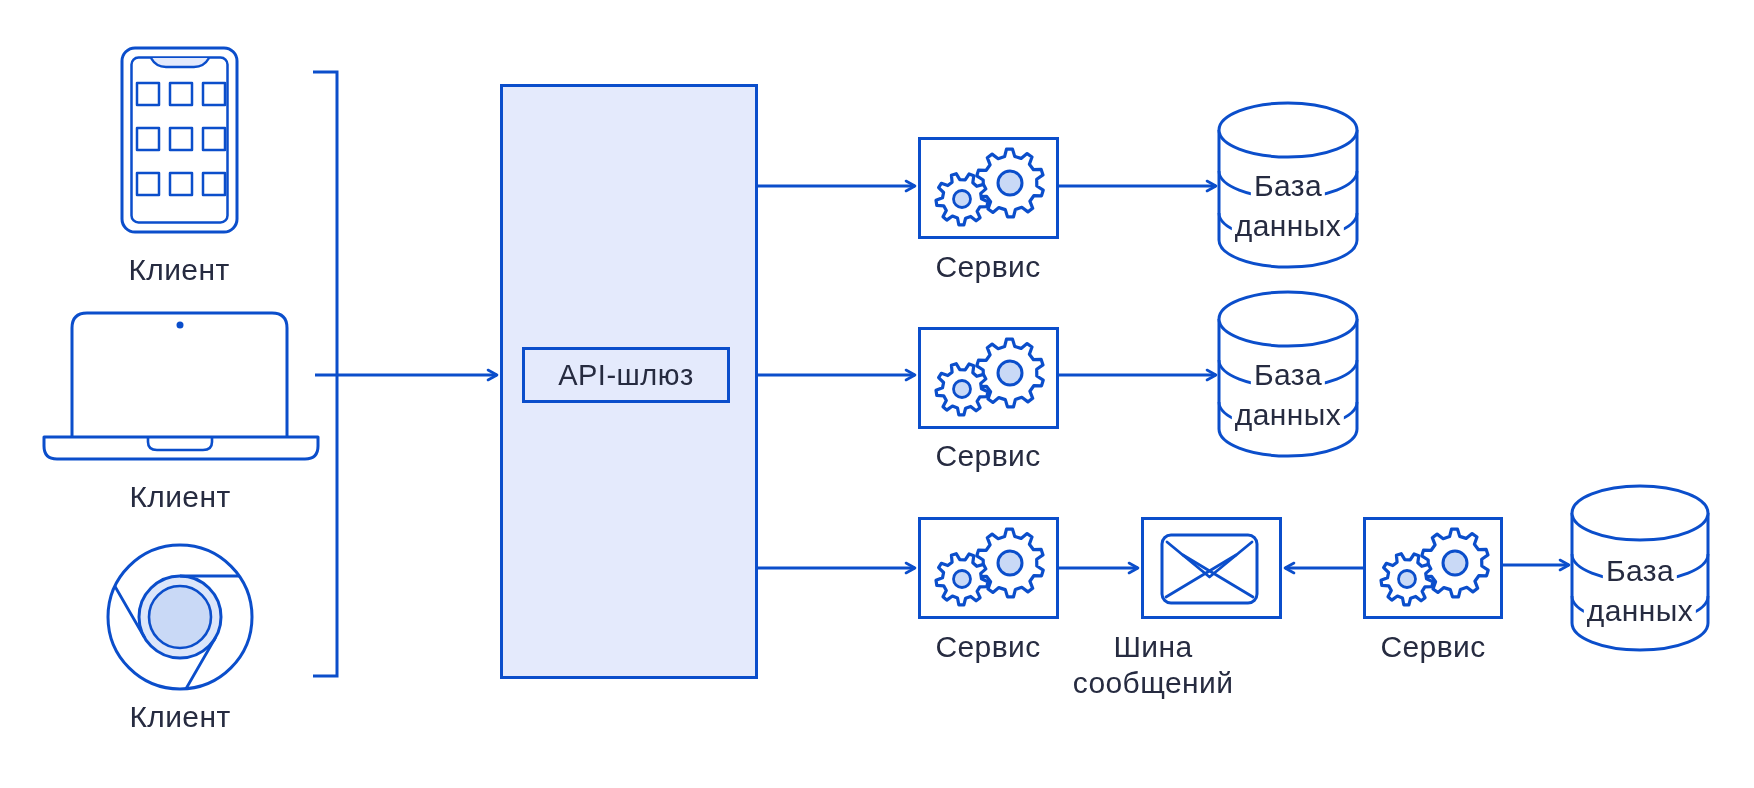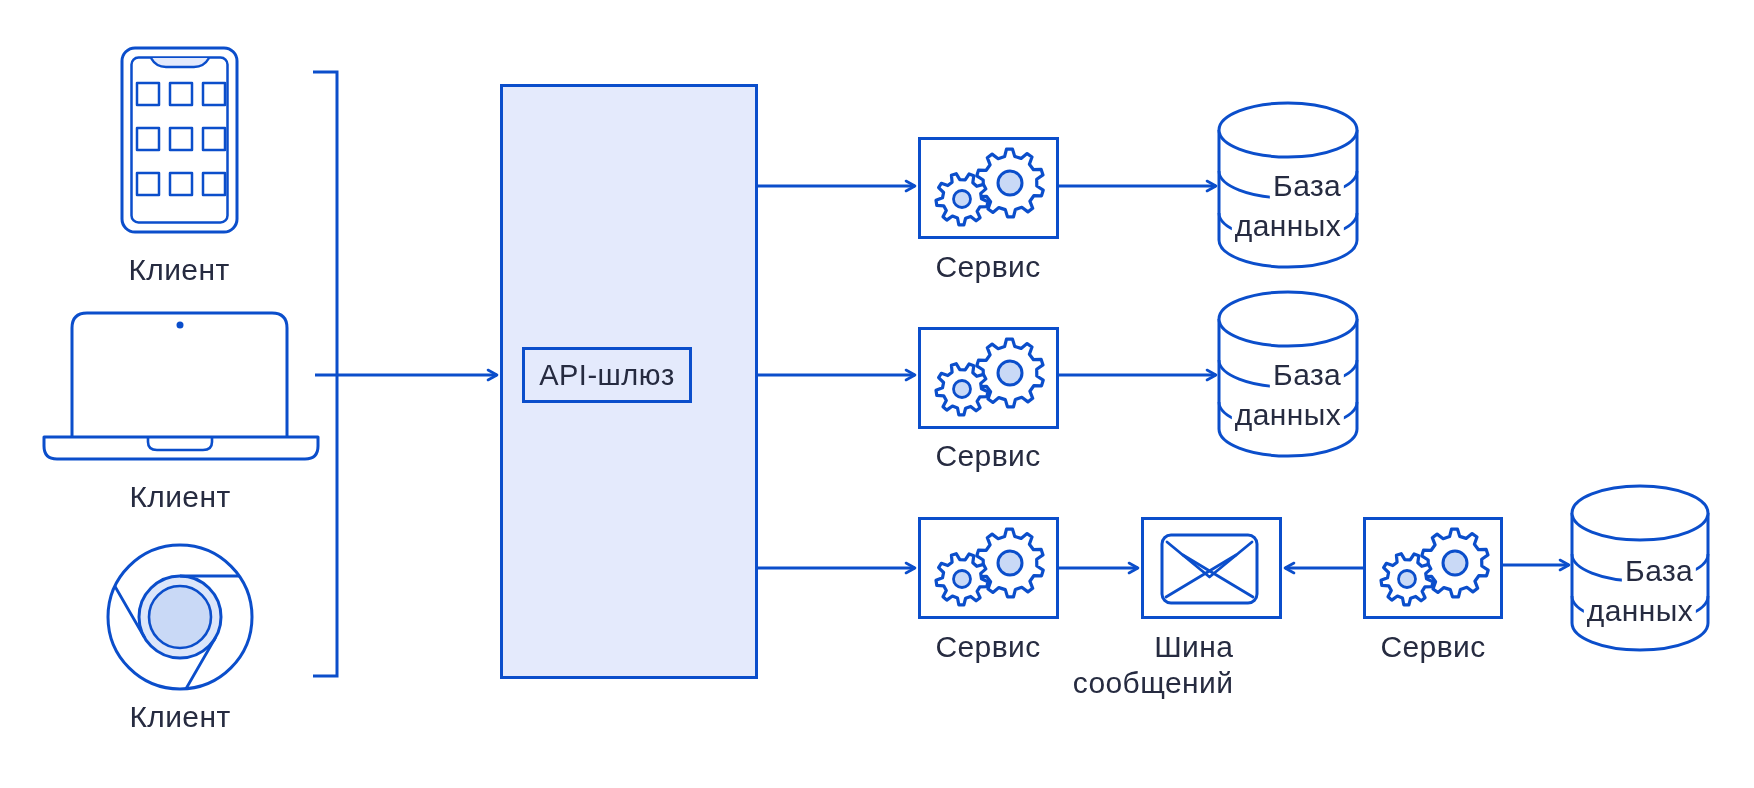--- a/index.html
+++ b/index.html
@@ -9,33 +9,33 @@
   }
   svg.linework{position:absolute;left:0;top:0;z-index:2;pointer-events:none;}
   .box{position:absolute;box-sizing:border-box;border:3px solid #0b4ecb;background:#ffffff;z-index:1;}
   .panel{background:#e4eafc;}
   .gateway-inner{
     position:absolute;box-sizing:border-box;border:3px solid #0b4ecb;background:#e4eafc;
     display:flex;align-items:center;justify-content:center;z-index:3;
     font-size:29px;letter-spacing:.5px;color:#262b40;
   }
   .lbl{
-    position:absolute;transform:translate(-50%,-50%);white-space:nowrap;text-align:right;
+    position:absolute;transform:translate(-50%,-50%);white-space:nowrap;text-align:center;
     font-size:30px;letter-spacing:.4px;color:#262b40;z-index:4;line-height:36px;
   }
   .db-lbl{line-height:40px;}
   .db-lbl span{display:inline-block;background:#ffffff;padding:0 3px;}
 </style>
 </head>
 <body>
 
 <div class="stage">
 
   <div class="box panel" style="left:500px;top:84px;width:258px;height:595px;"></div>
-  <div class="gateway-inner" style="left:522px;top:347px;width:170px;height:56px;">
+  <div class="gateway-inner" style="left:522px;top:347px;width:208px;height:56px;">
     <span>API-шлюз</span>
   </div>
 
   <div class="box" style="left:918px;top:137px;width:141px;height:102px;"></div>
   <div class="box" style="left:918px;top:327px;width:141px;height:102px;"></div>
   <div class="box" style="left:918px;top:517px;width:141px;height:102px;"></div>
   <div class="box" style="left:1363px;top:517px;width:140px;height:102px;"></div>
 
   <div class="box" style="left:1141px;top:517px;width:141px;height:102px;"></div>
 

